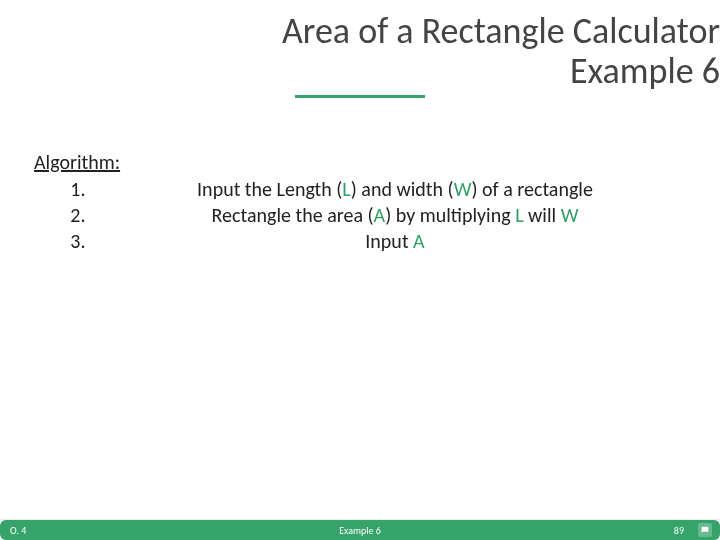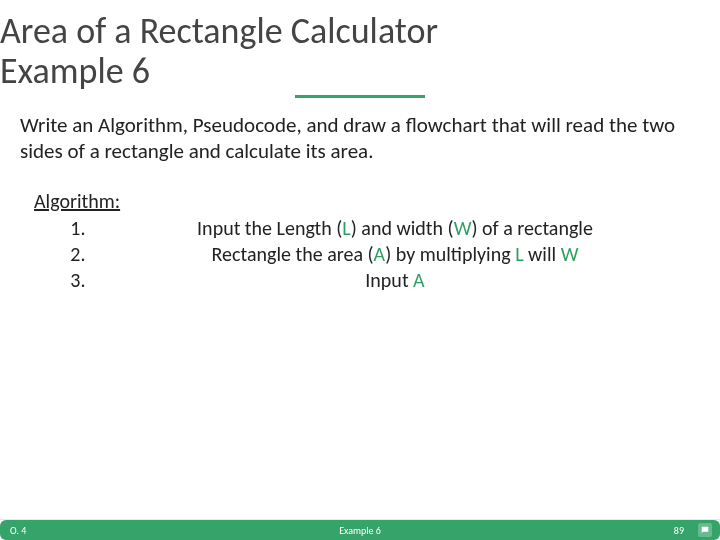--- a/index.html
+++ b/index.html
@@ -1,24 +1,24 @@
 <!DOCTYPE html>
 <html><head>
 <meta charset="utf-8">
 <style>
   * { margin: 0; padding: 0; box-sizing: border-box; }
   html, body { width: 720px; height: 540px; font-family: "Segoe UI", Calibri, Arial, sans-serif; background: #fff; overflow: hidden; }
   .slide { width: 720px; height: 540px; position: relative; background: #fff; }
-  .title { text-align: left; padding-top: 12px; }
+  .title { text-align: right; padding-top: 12px; }
   .title h1 { font-size: 36px; font-weight: 300; color: #444; line-height: 1.1; }
   .title h2 { font-size: 36px; font-weight: 300; color: #444; line-height: 1.1; }
   .title .underline { width: 130px; height: 3px; background: #35a36a; margin: 4px auto 0 auto; }
   .body { padding: 14px 20px 0 20px; }
   .prompt { font-size: 21px; color: #222; line-height: 1.25; }
-  .algo-block { margin-top: 24px; padding-left: 14px; }
+  .algo-block { margin-top: 38px; padding-left: 14px; }
   .algo-label { font-size: 20px; text-decoration: underline; color: #222; }
   .algo-list { list-style: decimal; padding-left: 56px; margin-top: 2px; }
   .algo-list li { font-size: 20px; color: #222; line-height: 1.3; text-align: center; }
   .g { color: #2e9e62; }
   .footer { position: absolute; left: 0; right: 0; bottom: 0; height: 20px; background: #35a36a; display: flex; align-items: center; color: #fff; font-size: 10px; border-radius: 6px; }
   .footer .left { padding-left: 10px; }
   .footer .center { position: absolute; left: 50%; transform: translateX(-50%); }
   .footer .right { position: absolute; right: 36px; }
   .footer-icon { position: absolute; right: 8px; width: 14px; height: 14px; background: rgba(255,255,255,0.25); border-radius: 2px; display: flex; align-items: center; justify-content: center; }
   .footer-icon svg { width: 10px; height: 10px; }
@@ -28,21 +28,20 @@
 <body>
 
 <div class="slide">
   <div class="title">
     <h1>Area of a Rectangle Calculator</h1>
     <h2>Example 6</h2>
     <div class="underline"></div>
   </div>
 
   <div class="body">
-    <p class="prompt">Write an Algorithm, Pseudocode, and draw a flowchart that will read the two sides of a rectangle and calculate its area.</p>
 
     <div class="algo-block">
       <div class="algo-label">Algorithm:</div>
       <ol class="algo-list">
         <li>
           <span>Input the Length (</span><span class="g">L</span><span>)  and width (</span><span class="g">W</span><span>) of a rectangle</span>
         </li>
         <li>
           <span>Rectangle the area (</span><span class="g">A</span><span>) by multiplying </span><span class="g">L</span><span> will </span><span class="g">W</span><span></span>
         </li>

